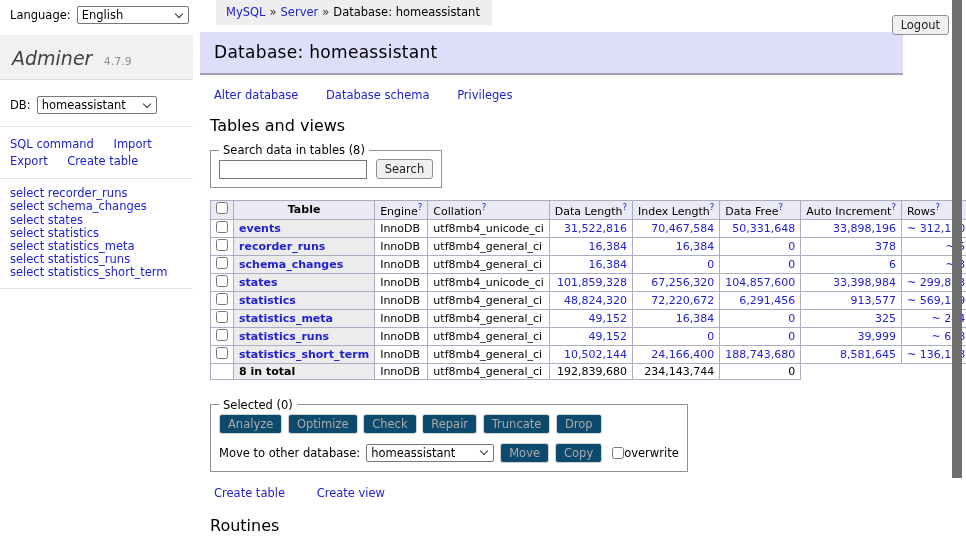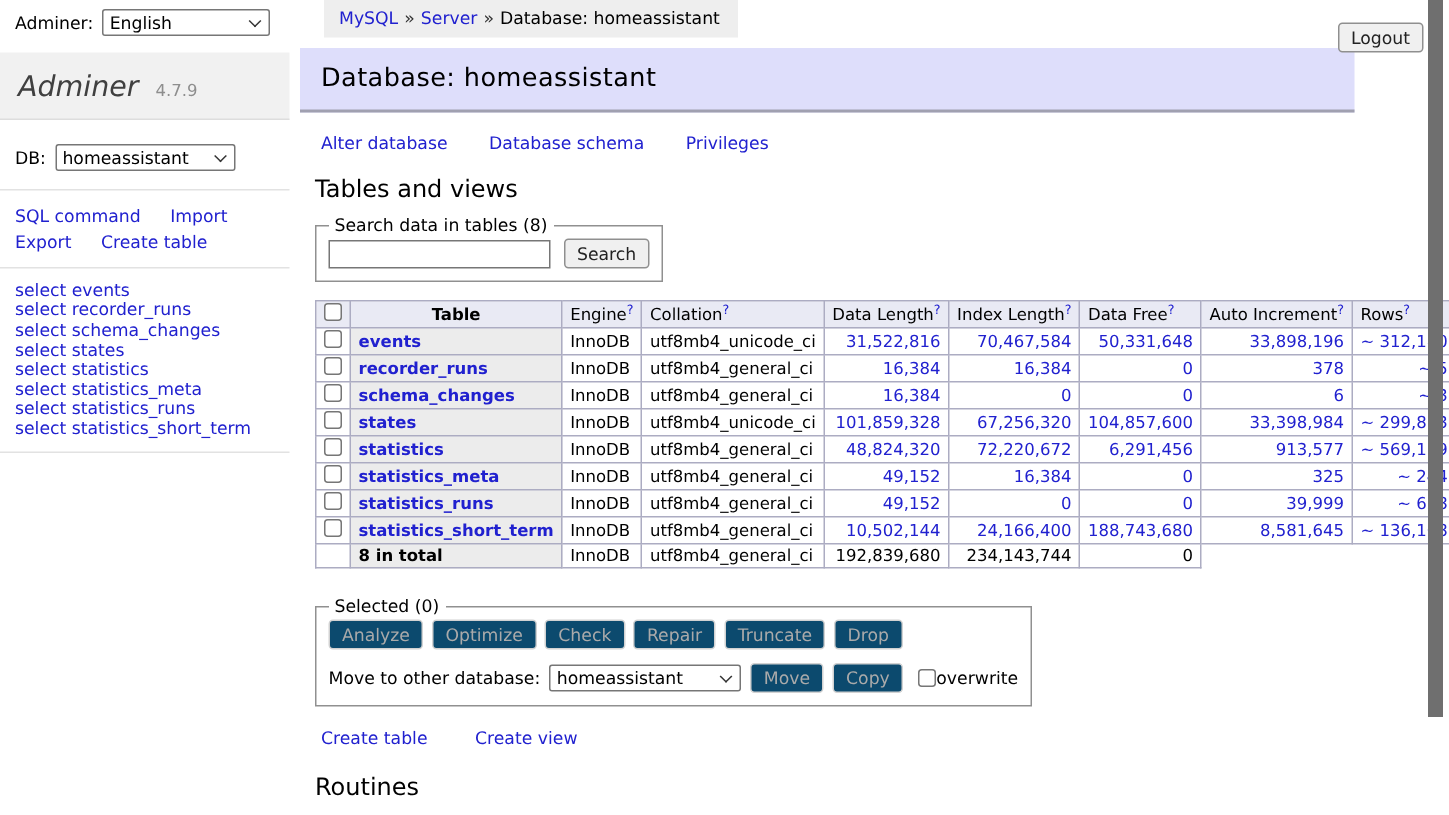--- a/index.html
+++ b/index.html
@@ -70,21 +70,21 @@
     transform: rotate(45deg); margin-top: -3px; flex: 0 0 auto; margin-left: 8px; }
 
   .scroll-thumb { position: absolute; right: 4px; top: 0; width: 10px; height: 478px;
     background: #6f6f6f; }
 </style>
 </head>
 <body>
 
 <div class="sidebar">
   <div class="lang-row">
-    <span>Adminer:</span>
+    <span>Language:</span>
     <div class="sel" style="width:112px">
       <span>English</span>
       <i class="caret"></i>
     </div>
   </div>
 
   <h1 class="brand">
     <span class="app-name">Adminer</span>
     <span class="app-ver">4.7.9</span>
   </h1>
@@ -104,21 +104,20 @@
       <a>Import</a>
     </div>
     <div class="mline">
       <a>Export</a>
       <a>Create table</a>
     </div>
   </div>
   <hr class="side-sep">
 
   <div class="tables-list">
-    <a>select events</a>
     <a>select recorder_runs</a>
     <a>select schema_changes</a>
     <a>select states</a>
     <a>select statistics</a>
     <a>select statistics_meta</a>
     <a>select statistics_runs</a>
     <a>select statistics_short_term</a>
   </div>
   <hr class="side-sep">
 </div>

